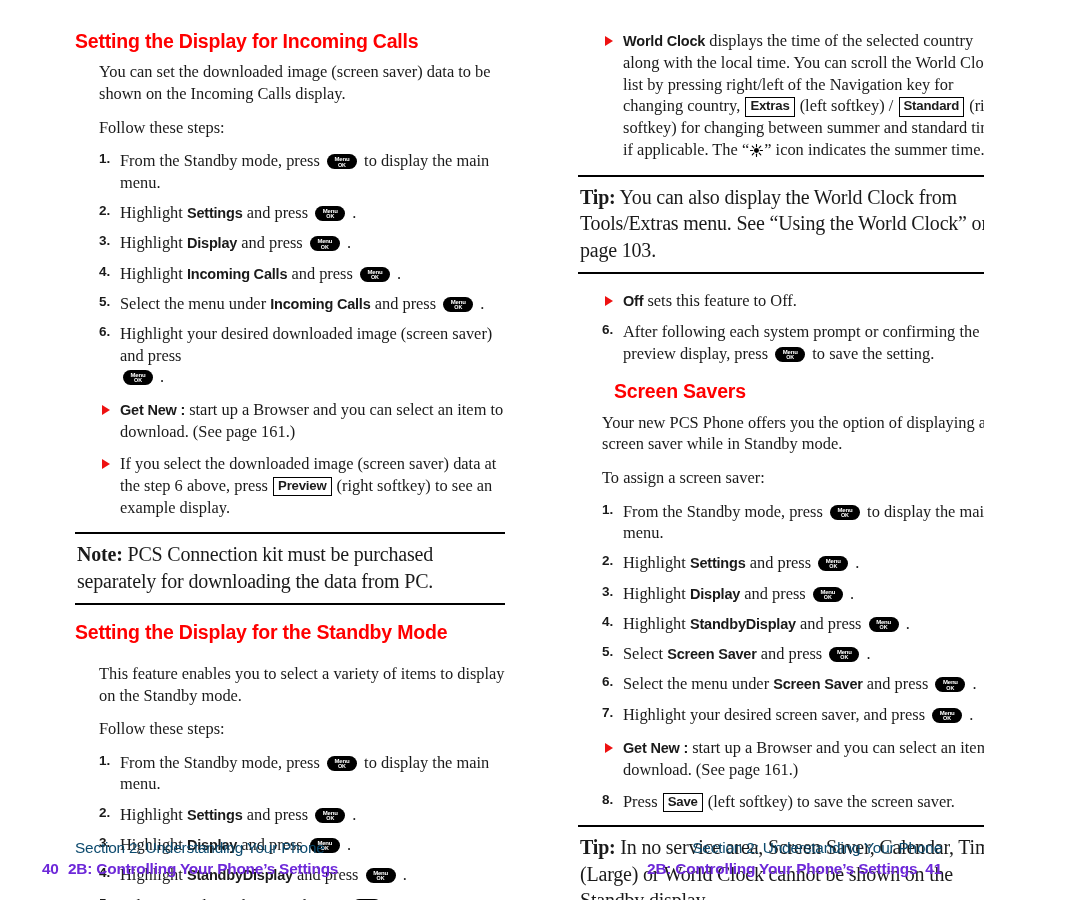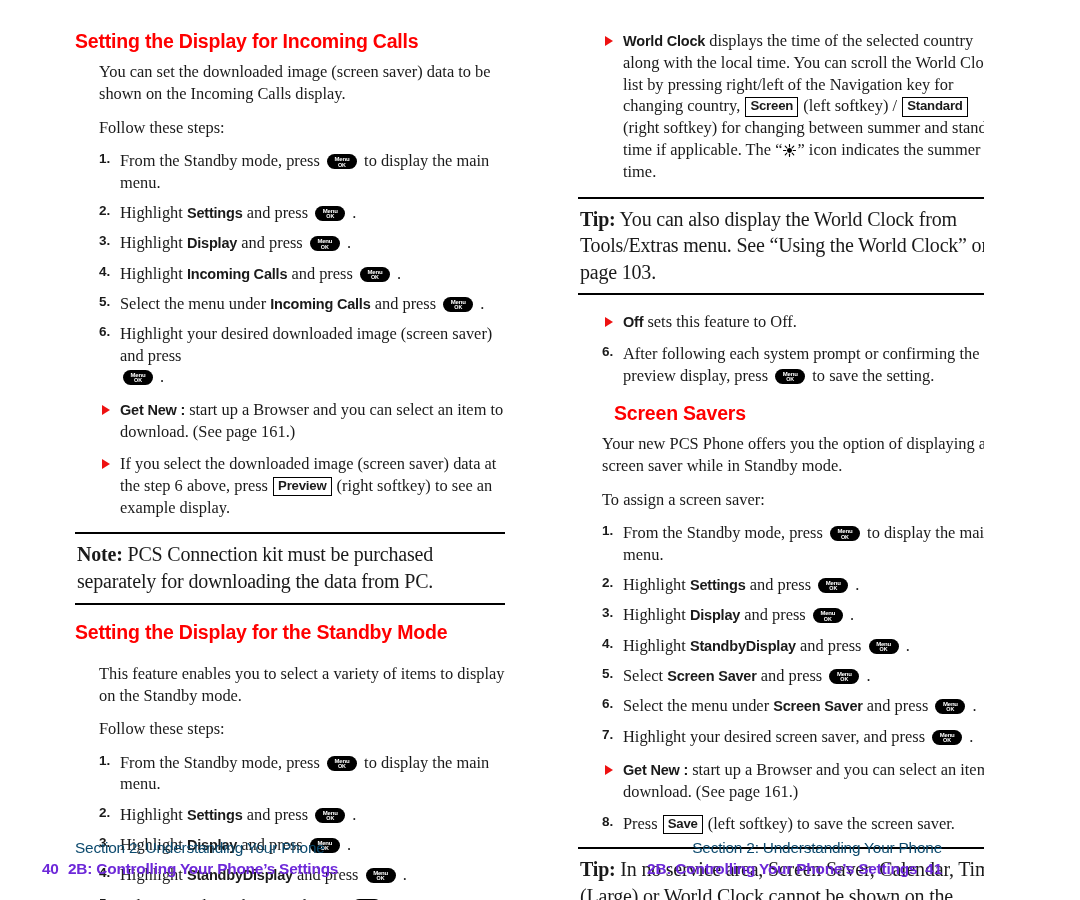--- a/index.html
+++ b/index.html
@@ -307,21 +307,21 @@
 
   </div>
 
   <div class="col col-right">
 
     <ul class="tri">
       <li>
         <span class="tri-mark"></span>
         <b class="ui">World Clock</b>
         <span>displays the time of the selected country along with the local time. You can scroll the World Clock list by pressing right/left of the Navigation key for changing country,</span>
-        <span class="softkey">Screen</span>
+        <span class="softkey">Extras</span>
         <span>(left softkey) /</span>
         <span class="softkey">Standard</span>
         <span>(right softkey) for changing between summer and standard time if applicable. The “</span><span class="sun-icon"><svg viewBox="0 0 24 24" width="13" height="13">
               <circle cx="12" cy="12" r="4.6" fill="#000"></circle>
               <g stroke="#000" stroke-width="2.1" stroke-linecap="round">
                 <line x1="12" y1="0.9" x2="12" y2="5.2"></line>
                 <line x1="12" y1="18.8" x2="12" y2="23.1"></line>
                 <line x1="0.9" y1="12" x2="5.2" y2="12"></line>
                 <line x1="18.8" y1="12" x2="23.1" y2="12"></line>
                 <line x1="4.1" y1="4.1" x2="7.1" y2="7.1"></line>

